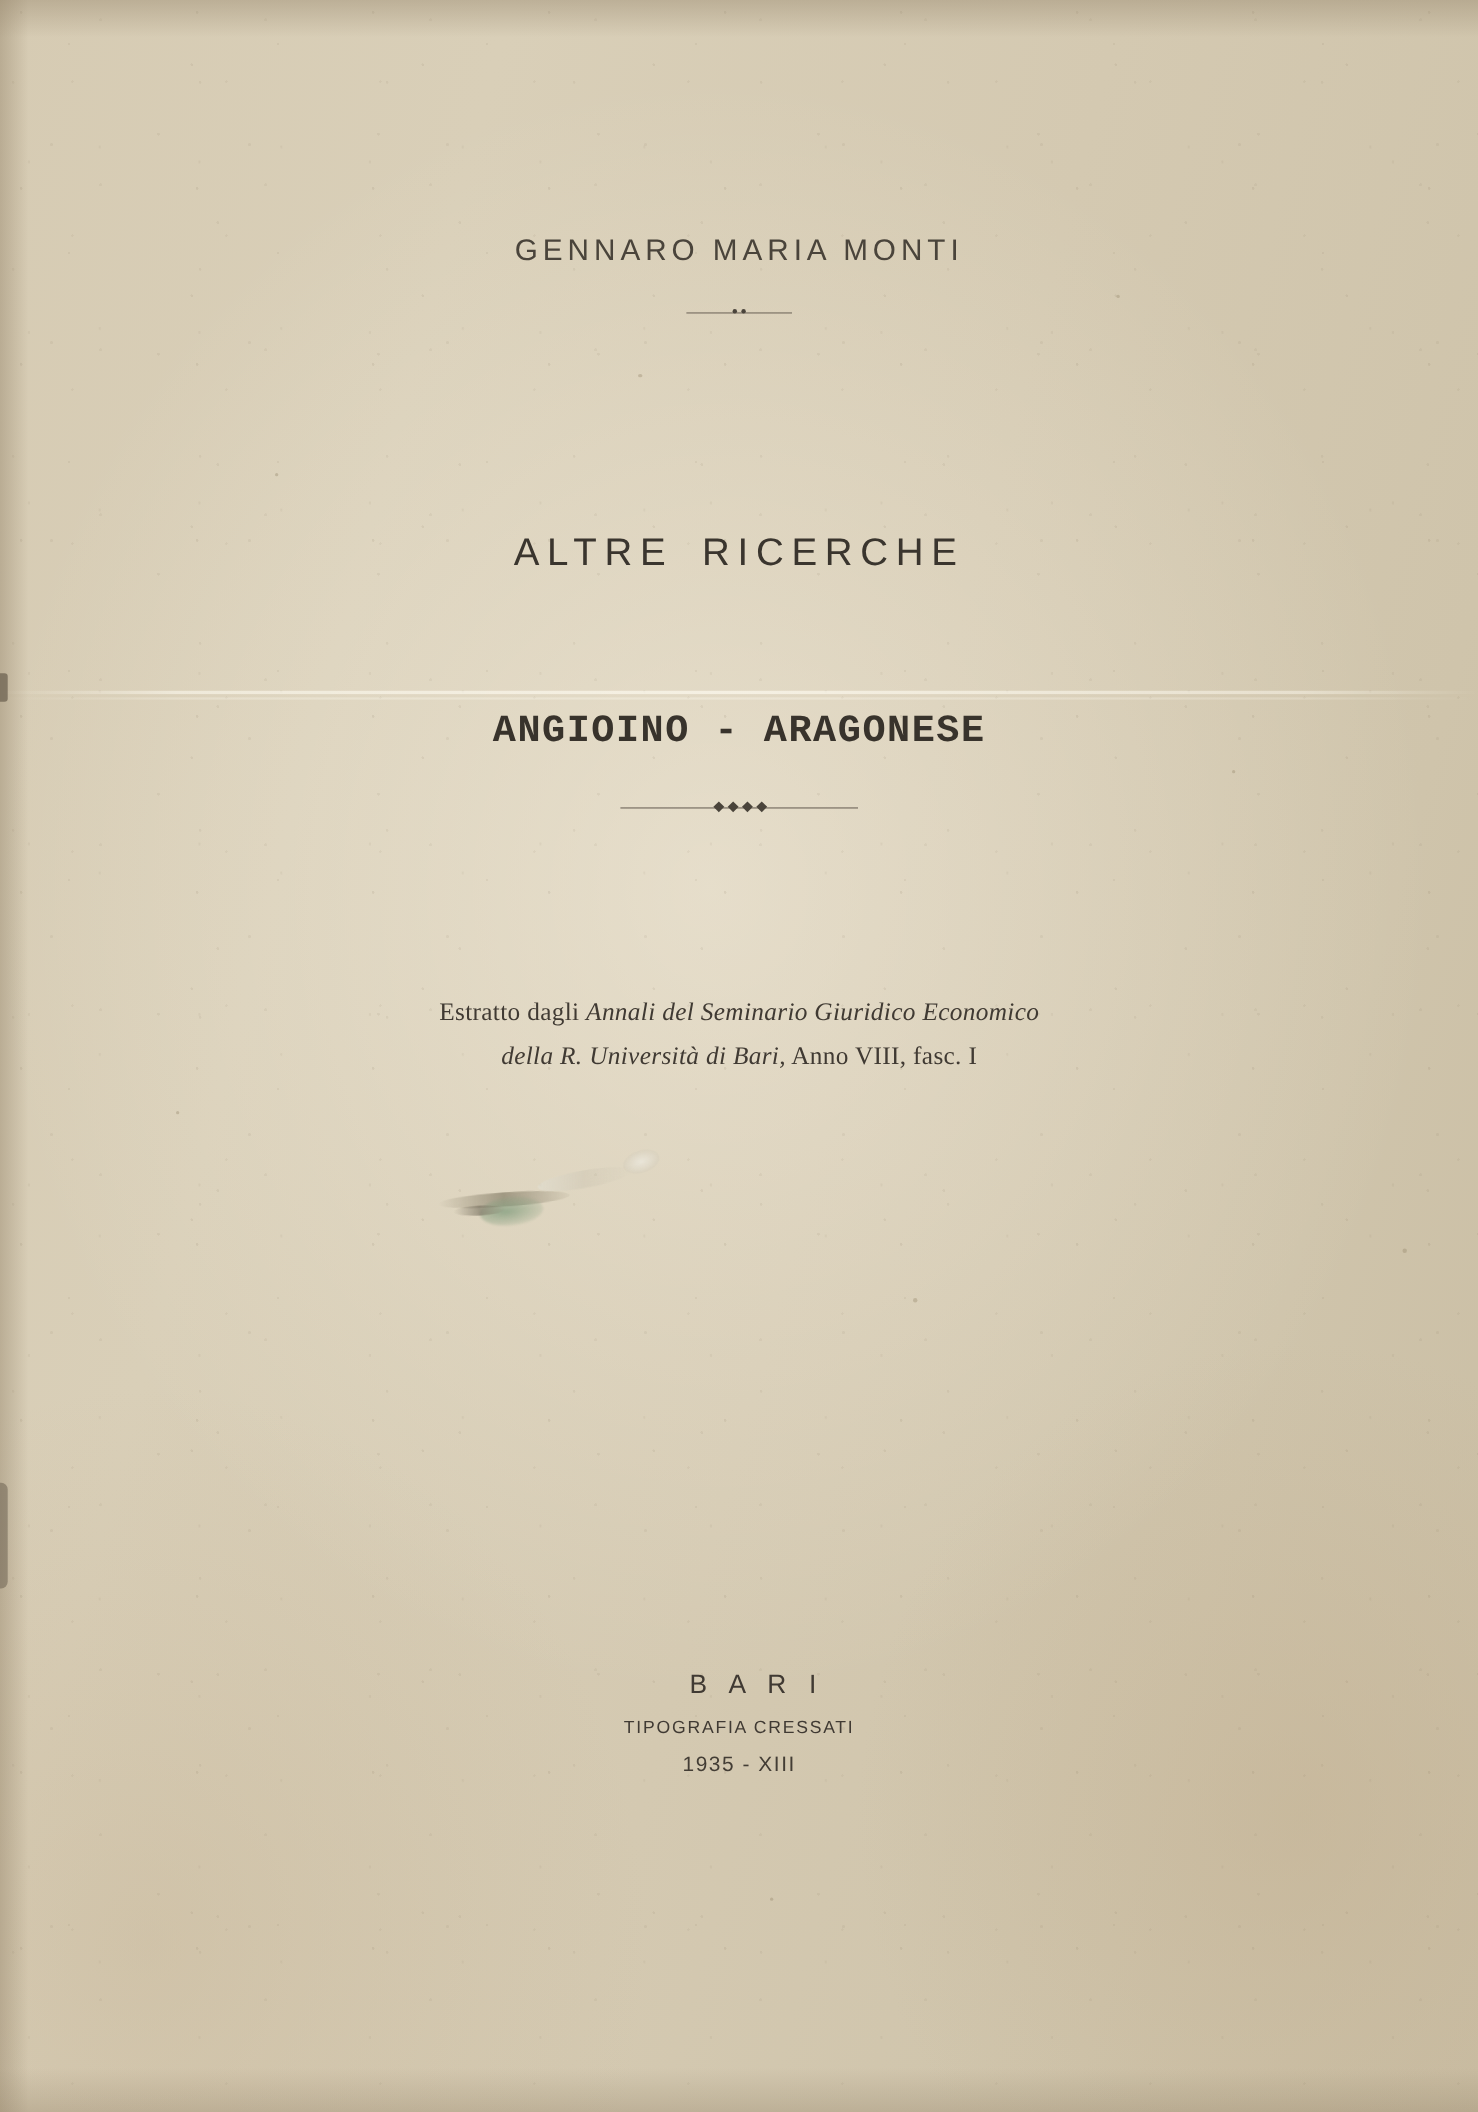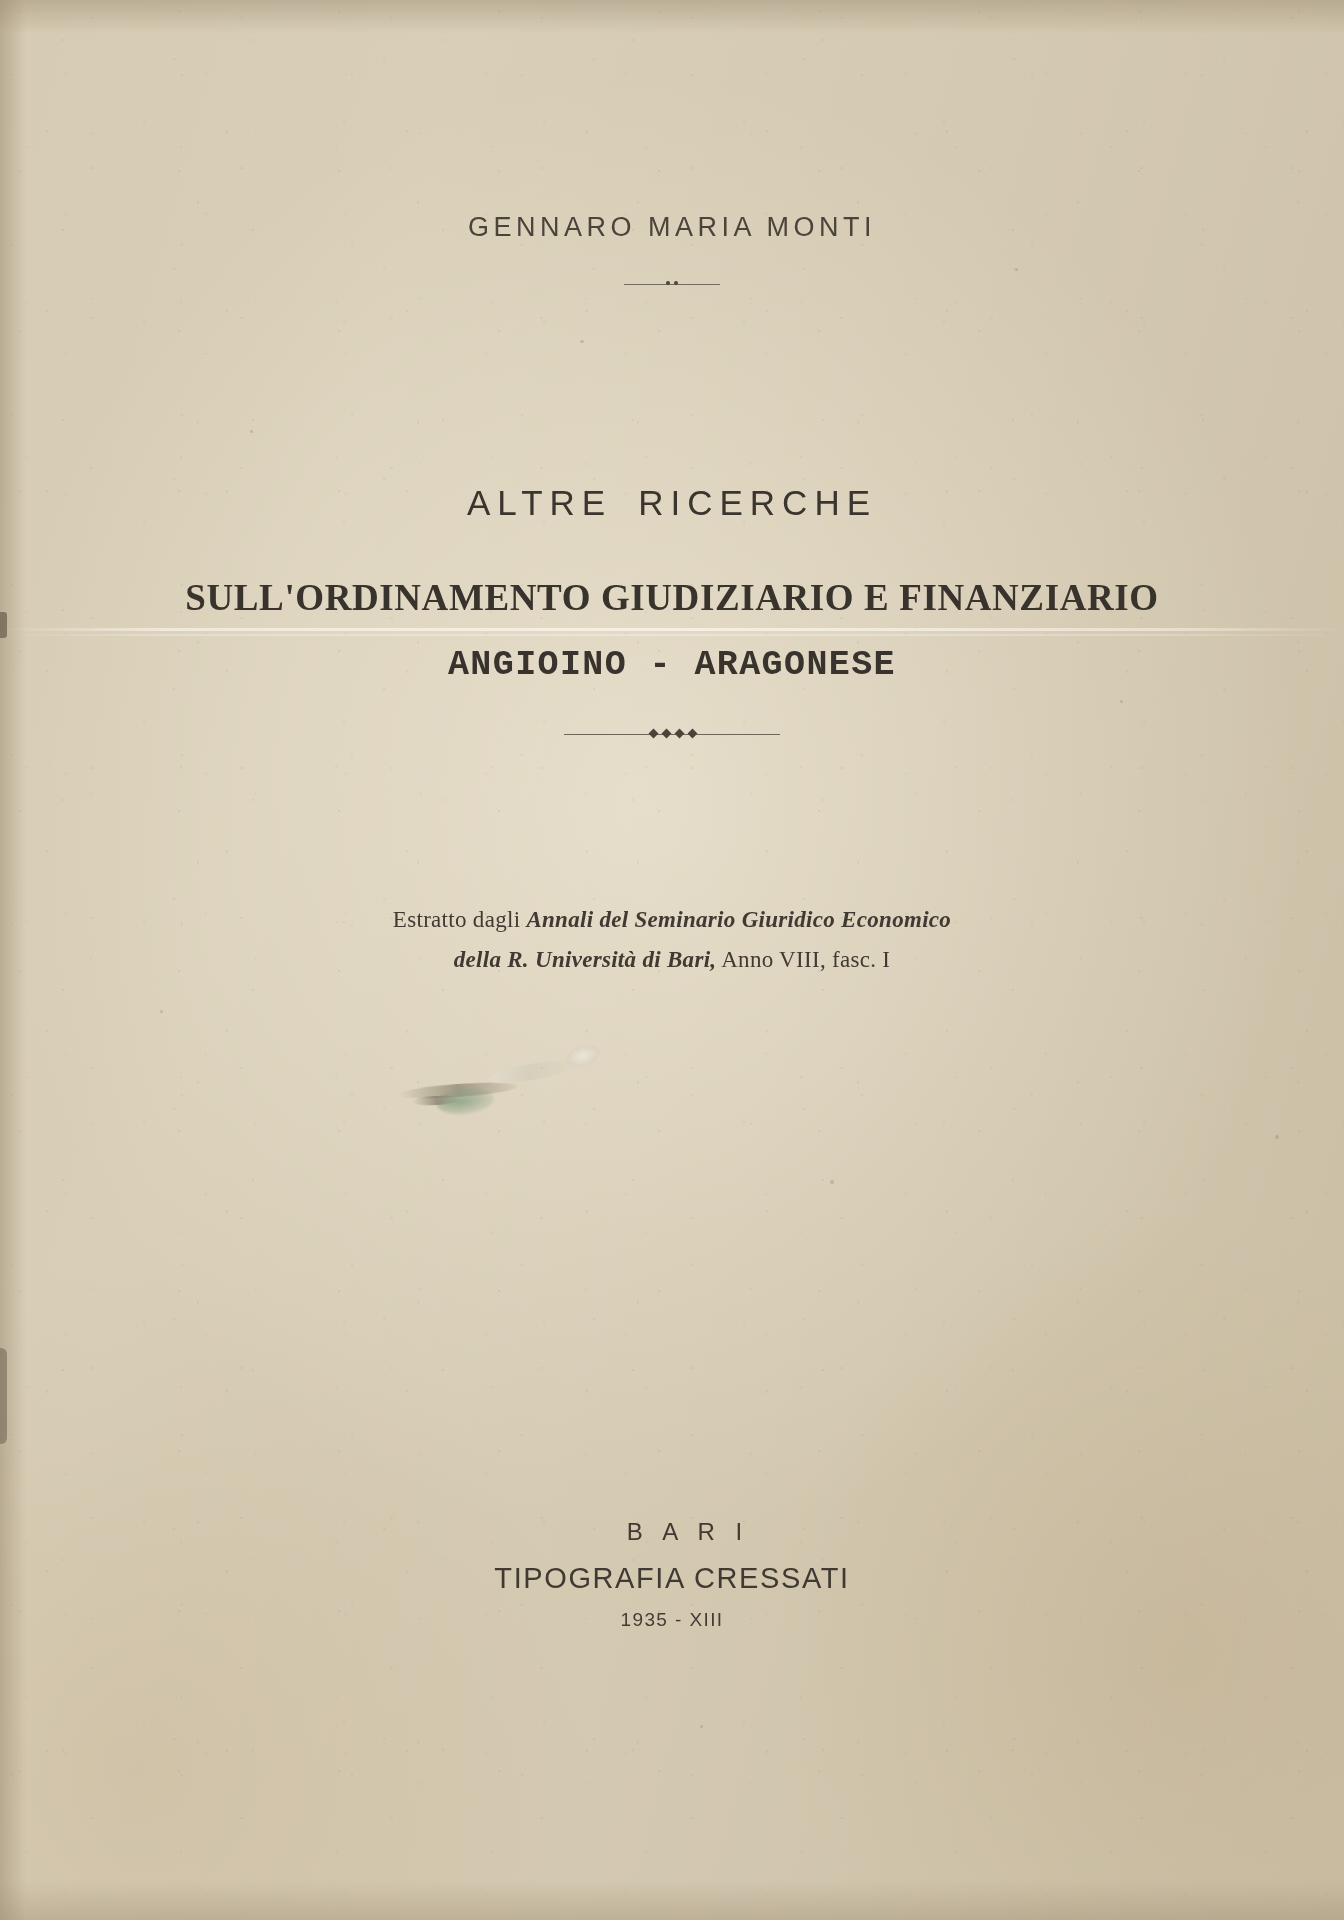--- a/index.html
+++ b/index.html
@@ -205,21 +205,21 @@
   .extract {
     position: absolute;
     top: 900px;
     left: 0; right: 0;
     font-family: "Liberation Serif", serif;
     font-size: 23px;
     line-height: 40px;
     color: #403a33;
     letter-spacing: 0.3px;
   }
-  .extract i { font-style: italic; font-weight: bold; }
+  .extract i { font-style: italic; }
   .extract .ln { display: block; }
 
   
   .smear {
     position: absolute;
     left: 392px;
     top: 1040px;
     width: 240px;
     height: 76px;
     pointer-events: none;
@@ -280,21 +280,21 @@
   .imprint .city {
     font-family: "Liberation Sans", sans-serif;
     font-size: 24px;
     letter-spacing: 7px;
     color: #403a33;
     margin-left: 32px;
   }
   .imprint .printer {
     margin-top: 16px;
     font-family: "Liberation Sans", sans-serif;
-    font-size: 29px;
+    font-size: 16px;
     letter-spacing: 1.6px;
     color: #403a33;
   }
   .imprint .year {
     margin-top: 14px;
     font-family: "Liberation Sans", sans-serif;
     font-size: 19px;
     letter-spacing: 1.4px;
     color: #433d35;
   }
@@ -340,21 +340,20 @@
     <div class="orn-small">
       <div class="rule"></div>
       <div class="dot d1"></div>
       <div class="dot d2"></div>
     </div>
 
     <div class="title-main">
       <span>ALTRE</span><span class="gap"></span><span>RICERCHE</span>
     </div>
 
-    <div class="title-sub1">SULL'ORDINAMENTO GIUDIZIARIO E FINANZIARIO</div>
     <div class="title-sub2">ANGIOINO - ARAGONESE</div>
 
     <div class="orn-big">
       <div class="rule"></div>
       <div class="dia x1"></div>
       <div class="dia x2"></div>
       <div class="dia x3"></div>
       <div class="dia x4"></div>
     </div>
 

